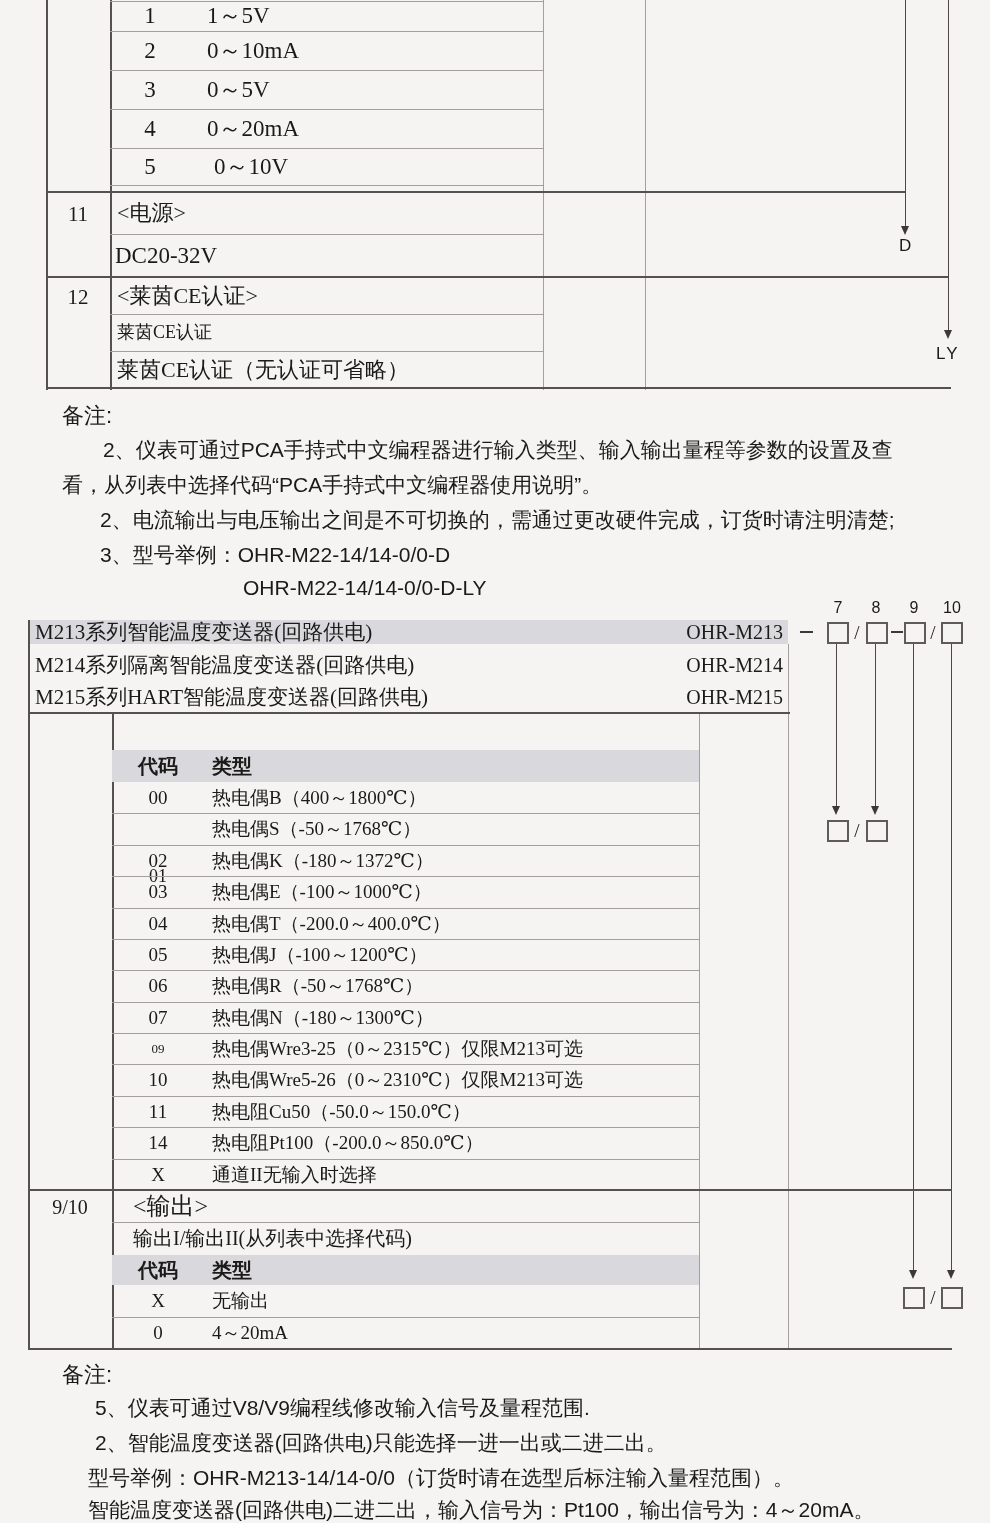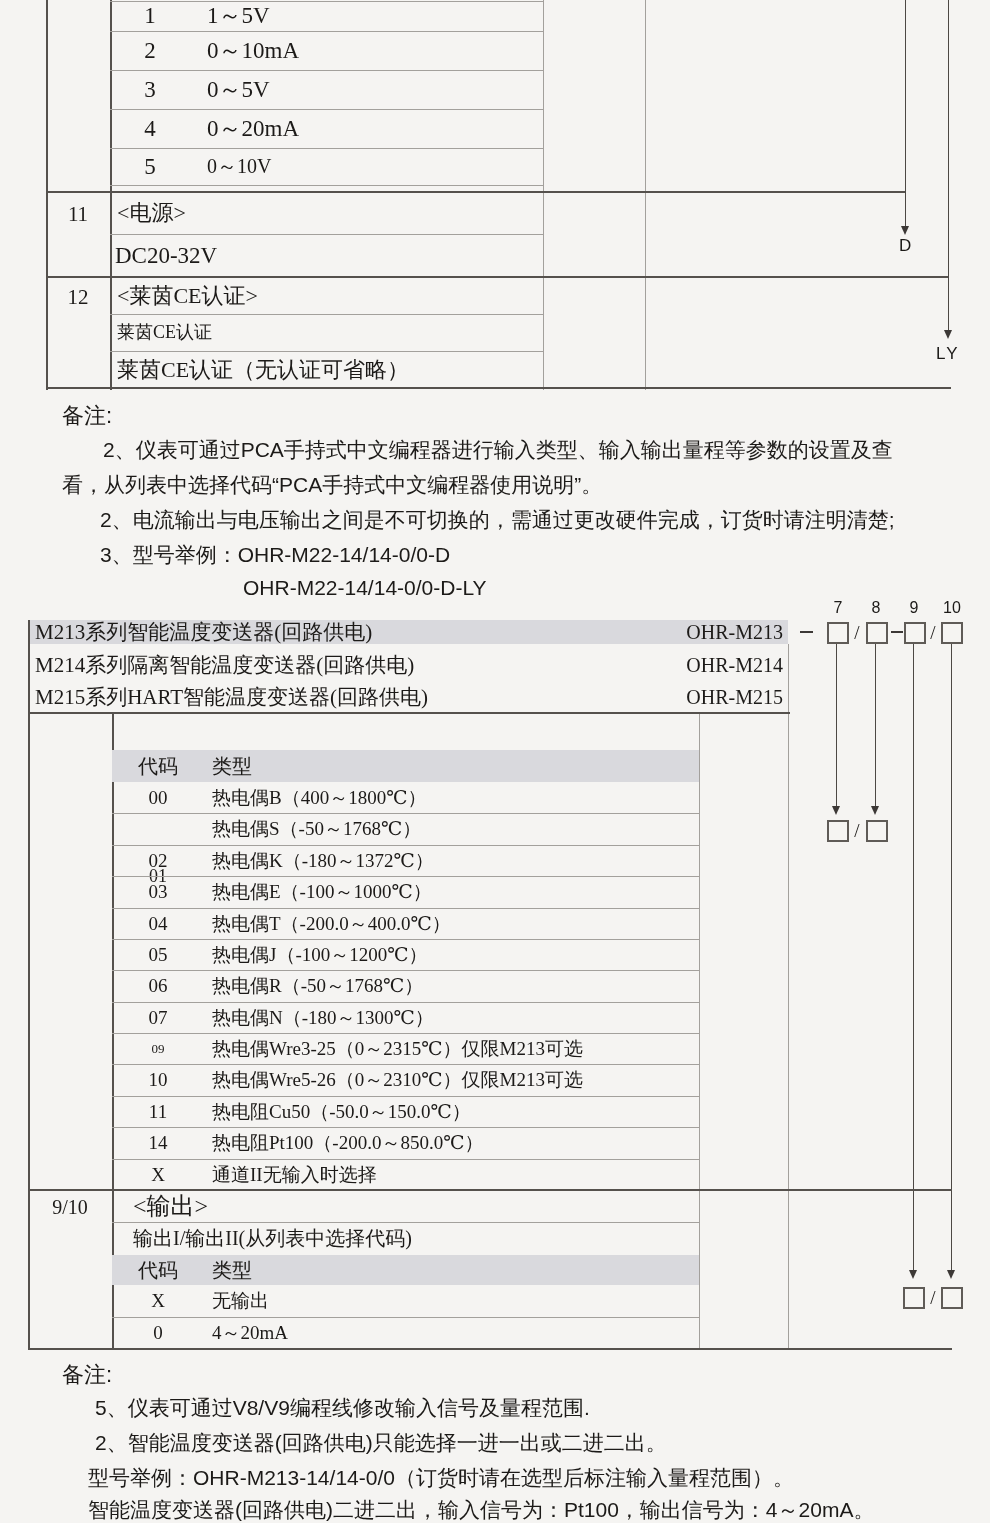--- a/index.html
+++ b/index.html
@@ -12,21 +12,21 @@
   .sans{font-family:"Liberation Sans","DejaVu Sans",sans-serif;font-weight:500;}
   .hl{position:absolute;height:1px;background:var(--bl);}
   .vl{position:absolute;width:1px;background:var(--bl);}
   .hl.d{height:2px;background:var(--bd);}
   .vl.d{width:2px;background:var(--bd);}
   .bar{position:absolute;background:var(--bar);}
   .box{position:absolute;width:18px;height:18px;border:2px solid #5f5b57;background:transparent;}
   .ah{position:absolute;width:0;height:0;border-left:4px solid transparent;border-right:4px solid transparent;border-top:9px solid #3c3836;}
   .ldr{position:absolute;width:1px;background:#4c4844;}
   .ctr{text-align:center;}
-  .b{font-weight:normal;}
+  .b{font-weight:bold;}
 </style>
 </head>
 <body>
 
 <div class="page">
 
   <div>
 
     <i class="vl d" style="left:46px;top:0;height:390px"></i>
     <i class="vl d" style="left:110px;top:0;height:390px"></i>
@@ -49,21 +49,21 @@
 
     <span class="t serif ctr" style="left:130px;top:0;width:40px;height:31px;line-height:31px;font-size:23px">1</span>
     <span class="t serif" style="left:207px;top:0;height:31px;line-height:31px;font-size:23px">1～5V</span>
     <span class="t serif ctr" style="left:130px;top:31px;width:40px;height:39px;line-height:39px;font-size:23px">2</span>
     <span class="t serif" style="left:207px;top:31px;height:39px;line-height:39px;font-size:23px">0～10mA</span>
     <span class="t serif ctr" style="left:130px;top:70px;width:40px;height:39px;line-height:39px;font-size:23px">3</span>
     <span class="t serif" style="left:207px;top:70px;height:39px;line-height:39px;font-size:23px">0～5V</span>
     <span class="t serif ctr" style="left:130px;top:109px;width:40px;height:39px;line-height:39px;font-size:23px">4</span>
     <span class="t serif" style="left:207px;top:109px;height:39px;line-height:39px;font-size:23px">0～20mA</span>
     <span class="t serif ctr" style="left:130px;top:148px;width:40px;height:37px;line-height:37px;font-size:23px">5</span>
-    <span class="t serif" style="left:207px;top:148px;height:37px;line-height:37px;font-size:20px">0～10V</span>
+    <span class="t serif" style="left:214px;top:148px;height:37px;line-height:37px;font-size:23px">0～10V</span>
 
     <span class="t serif ctr" style="left:46px;top:194px;width:64px;height:40px;line-height:40px;font-size:21px">11</span>
     <span class="t serif" style="left:117px;top:192px;height:42px;line-height:42px;font-size:22px">&lt;电源&gt;</span>
     <span class="t serif" style="left:115px;top:234px;height:43px;line-height:43px;font-size:23px">DC20-32V</span>
 
     <span class="t serif ctr" style="left:46px;top:279px;width:64px;height:36px;line-height:36px;font-size:21px">12</span>
     <span class="t serif" style="left:117px;top:277px;height:37px;line-height:37px;font-size:22px">&lt;莱茵CE认证&gt;</span>
     <span class="t serif" style="left:117px;top:314px;height:37px;line-height:37px;font-size:18px">莱茵CE认证</span>
     <span class="t serif" style="left:117px;top:351px;height:37px;line-height:37px;font-size:22px">莱茵CE认证（无认证可省略）</span>
 

